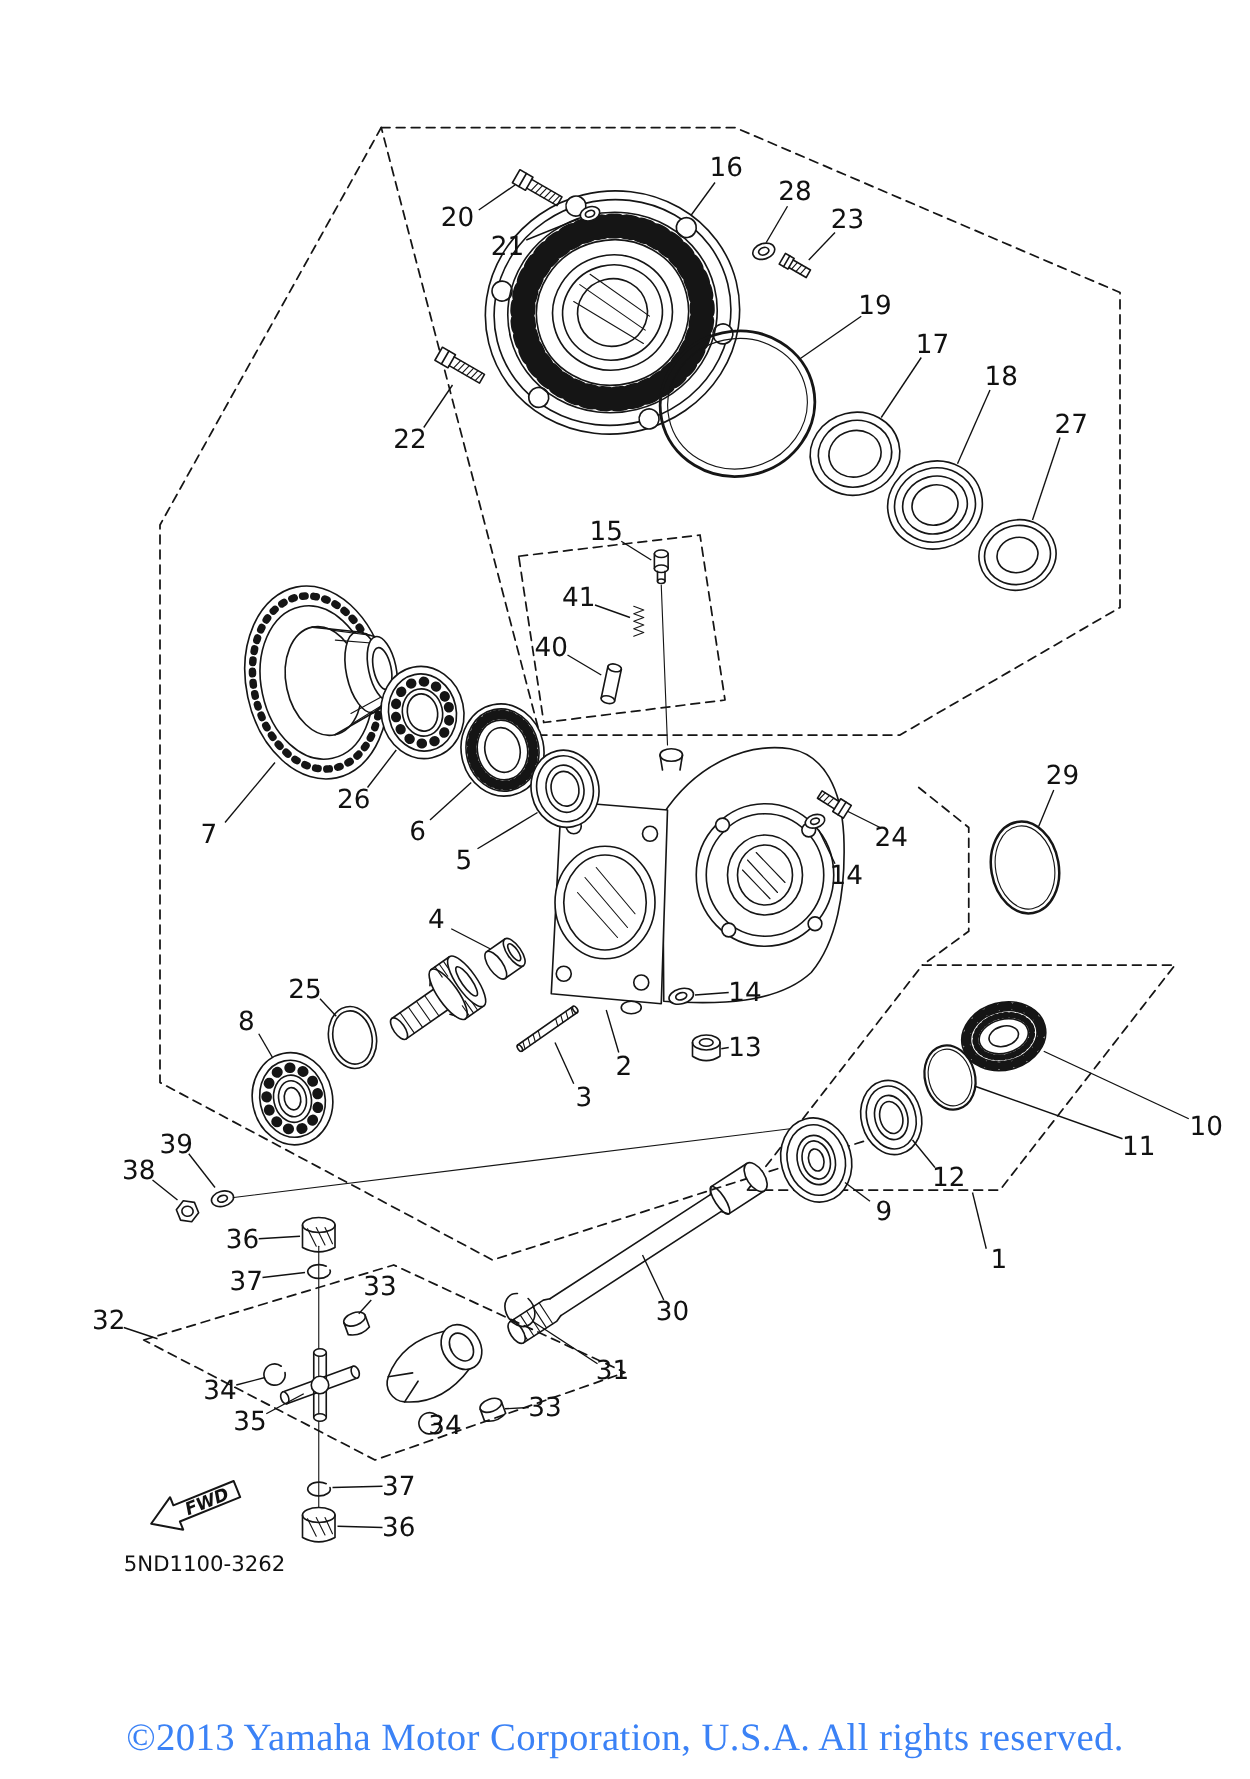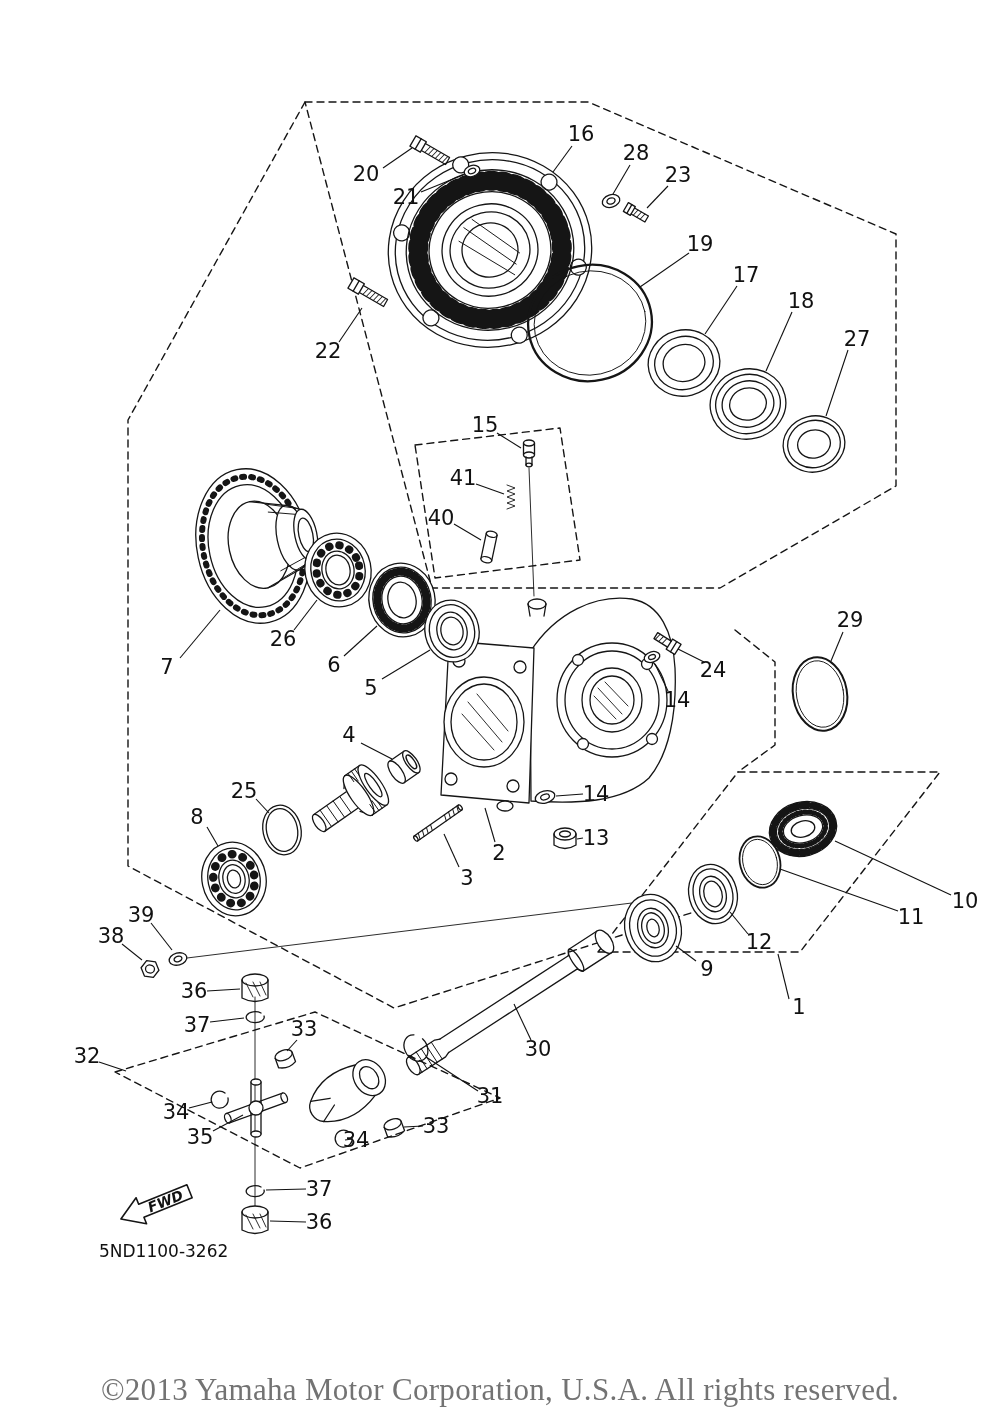--- a/index.html
+++ b/index.html
@@ -11,21 +11,21 @@
     stroke:#151515;stroke-width:1.3;fill:none;stroke-linecap:round;stroke-linejoin:round;}
   .art .f{fill:#ffffff;}
   .art .d{stroke-dasharray:7 5;stroke-width:1.4;}
   .art .thin{stroke-width:0.9;}
   .art .thick{stroke-width:2.3;}
   .callout{font:21px "DejaVu Sans",sans-serif;fill:#111;text-anchor:middle;stroke:none;}
   .leader{stroke:#111;stroke-width:1.1;}
   .code-text{font:17px "DejaVu Sans",sans-serif;fill:#111;stroke:none;}
   .fwd-text{font:italic bold 14px "DejaVu Sans",sans-serif;fill:#111;stroke:none;text-anchor:middle;}
   #copyright{position:absolute;left:0;right:0;top:1372px;text-align:center;
-    font:31px "Liberation Serif",serif;color:#737373;letter-spacing:0.3px;}
+    font:31px "Liberation Serif",serif;color:#3b82f6;letter-spacing:0.3px;}
 </style>
 </head>
 <body>
 
 <div id="stage">
 <svg id="diagram" width="1000" height="1423" viewBox="0 0 1000 1423" xmlns="http://www.w3.org/2000/svg">
 
   <g class="art">
     <path class="d" d="M305,102 L588,102 L896,234 L896,486 L720,588 L432,588 Z"></path>
     <path class="d" d="M305,102 L128,420 L128,866 L394,1008 L694,912"></path>

